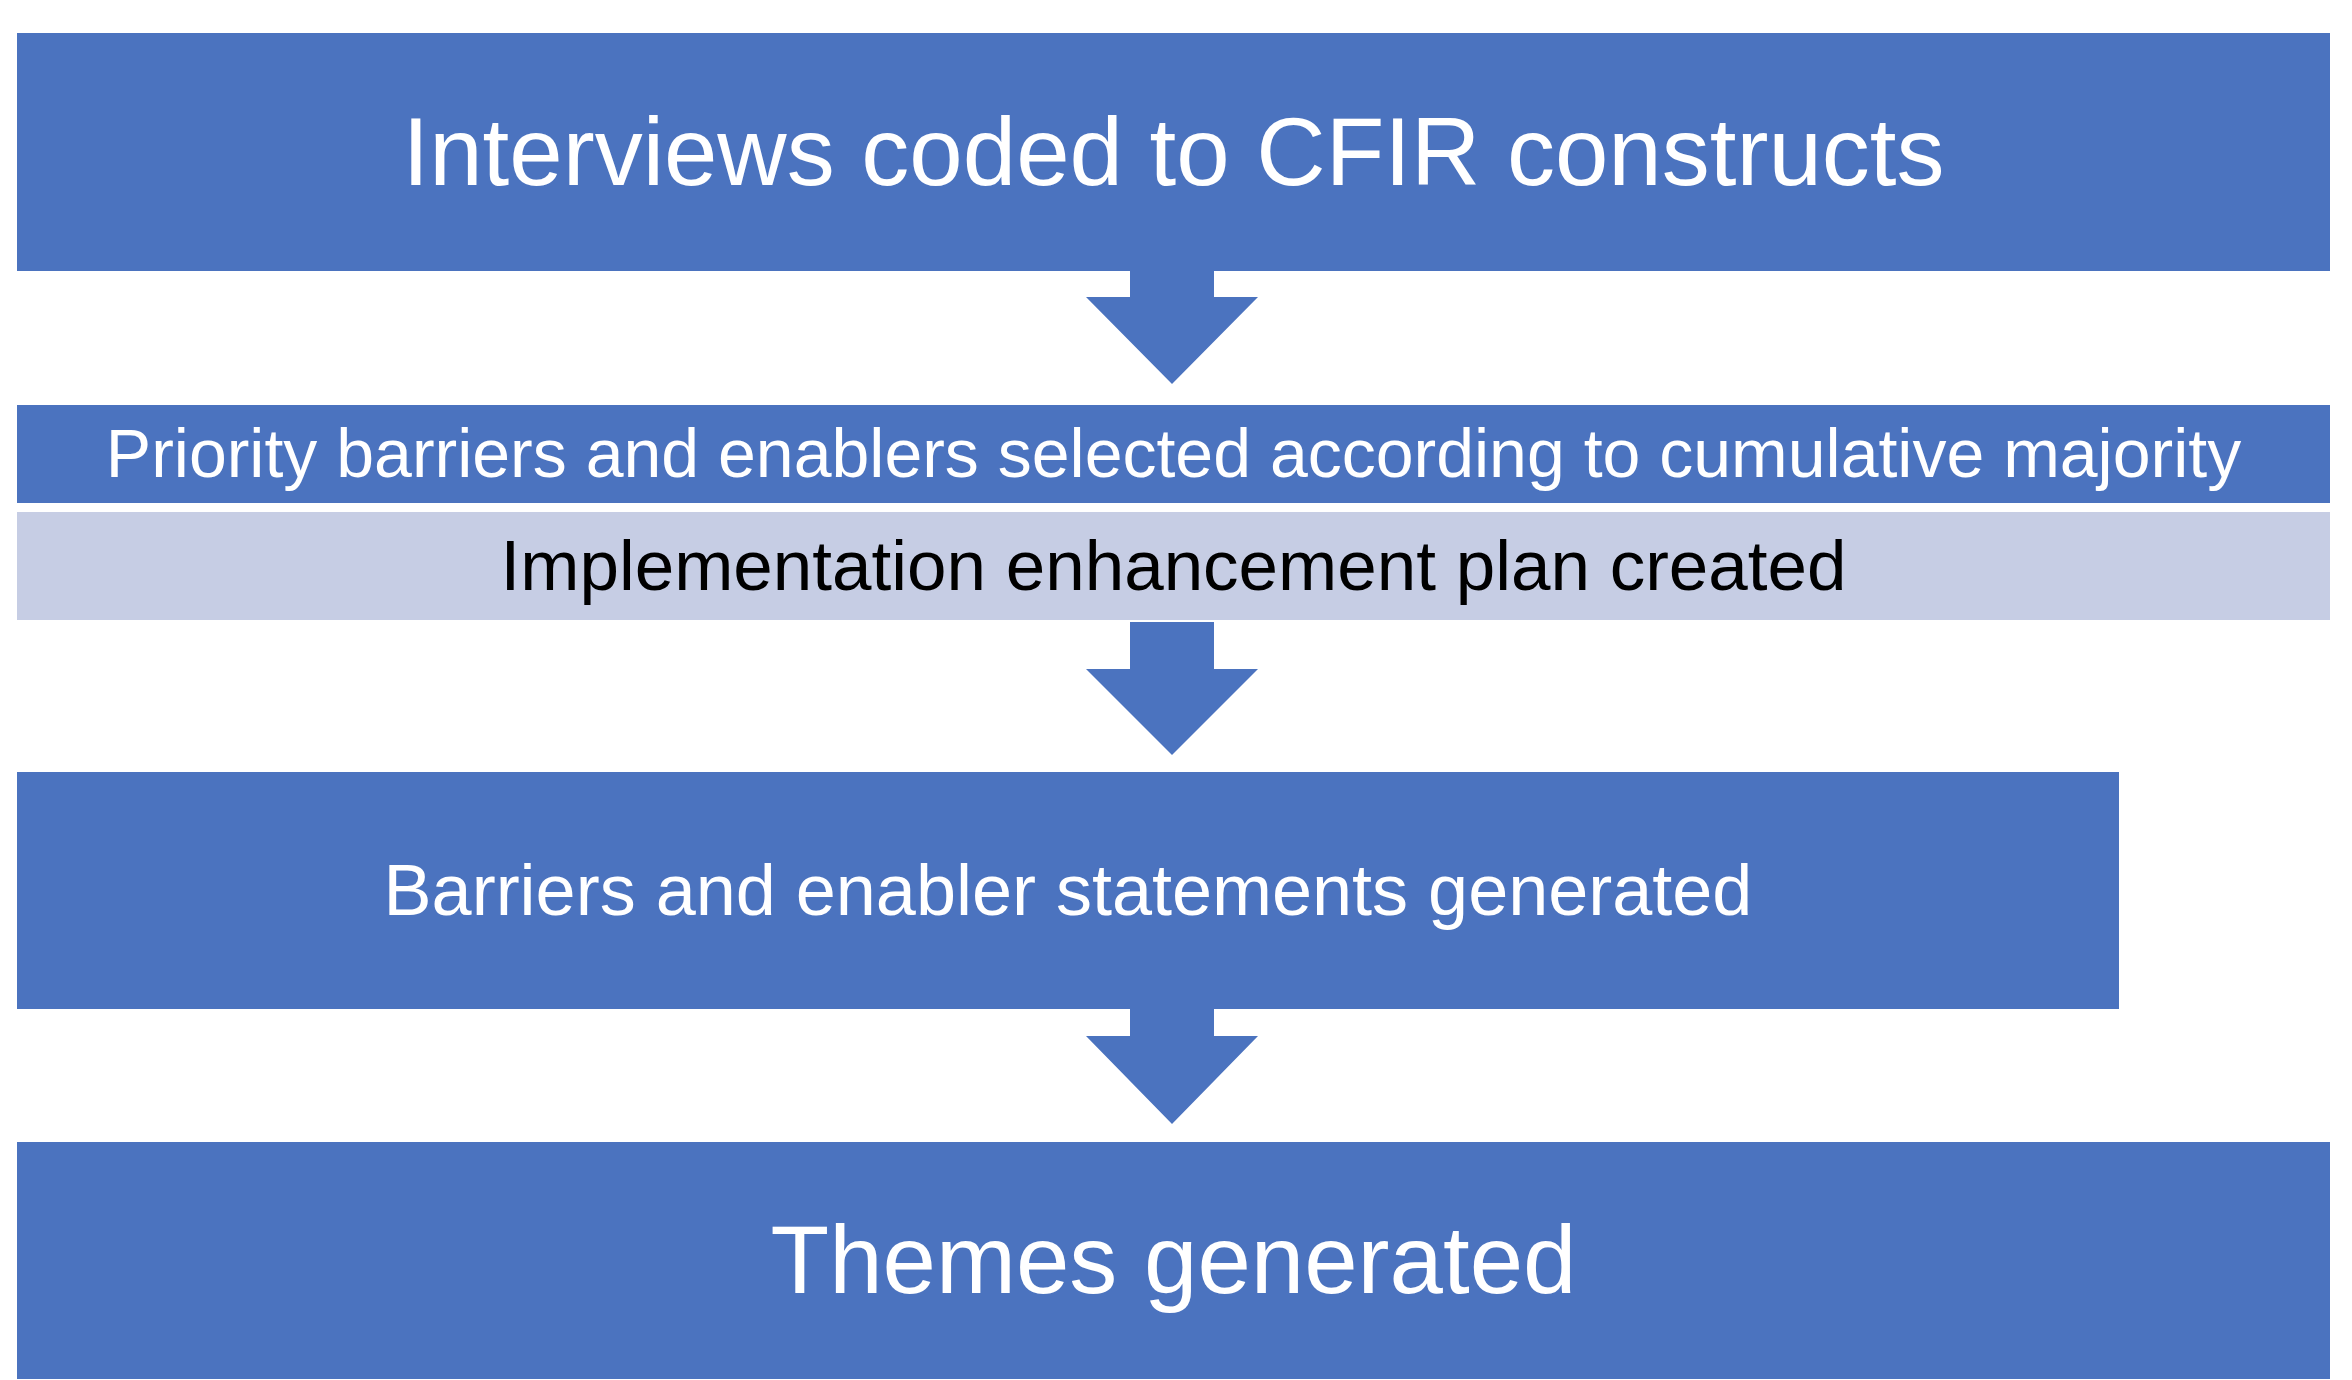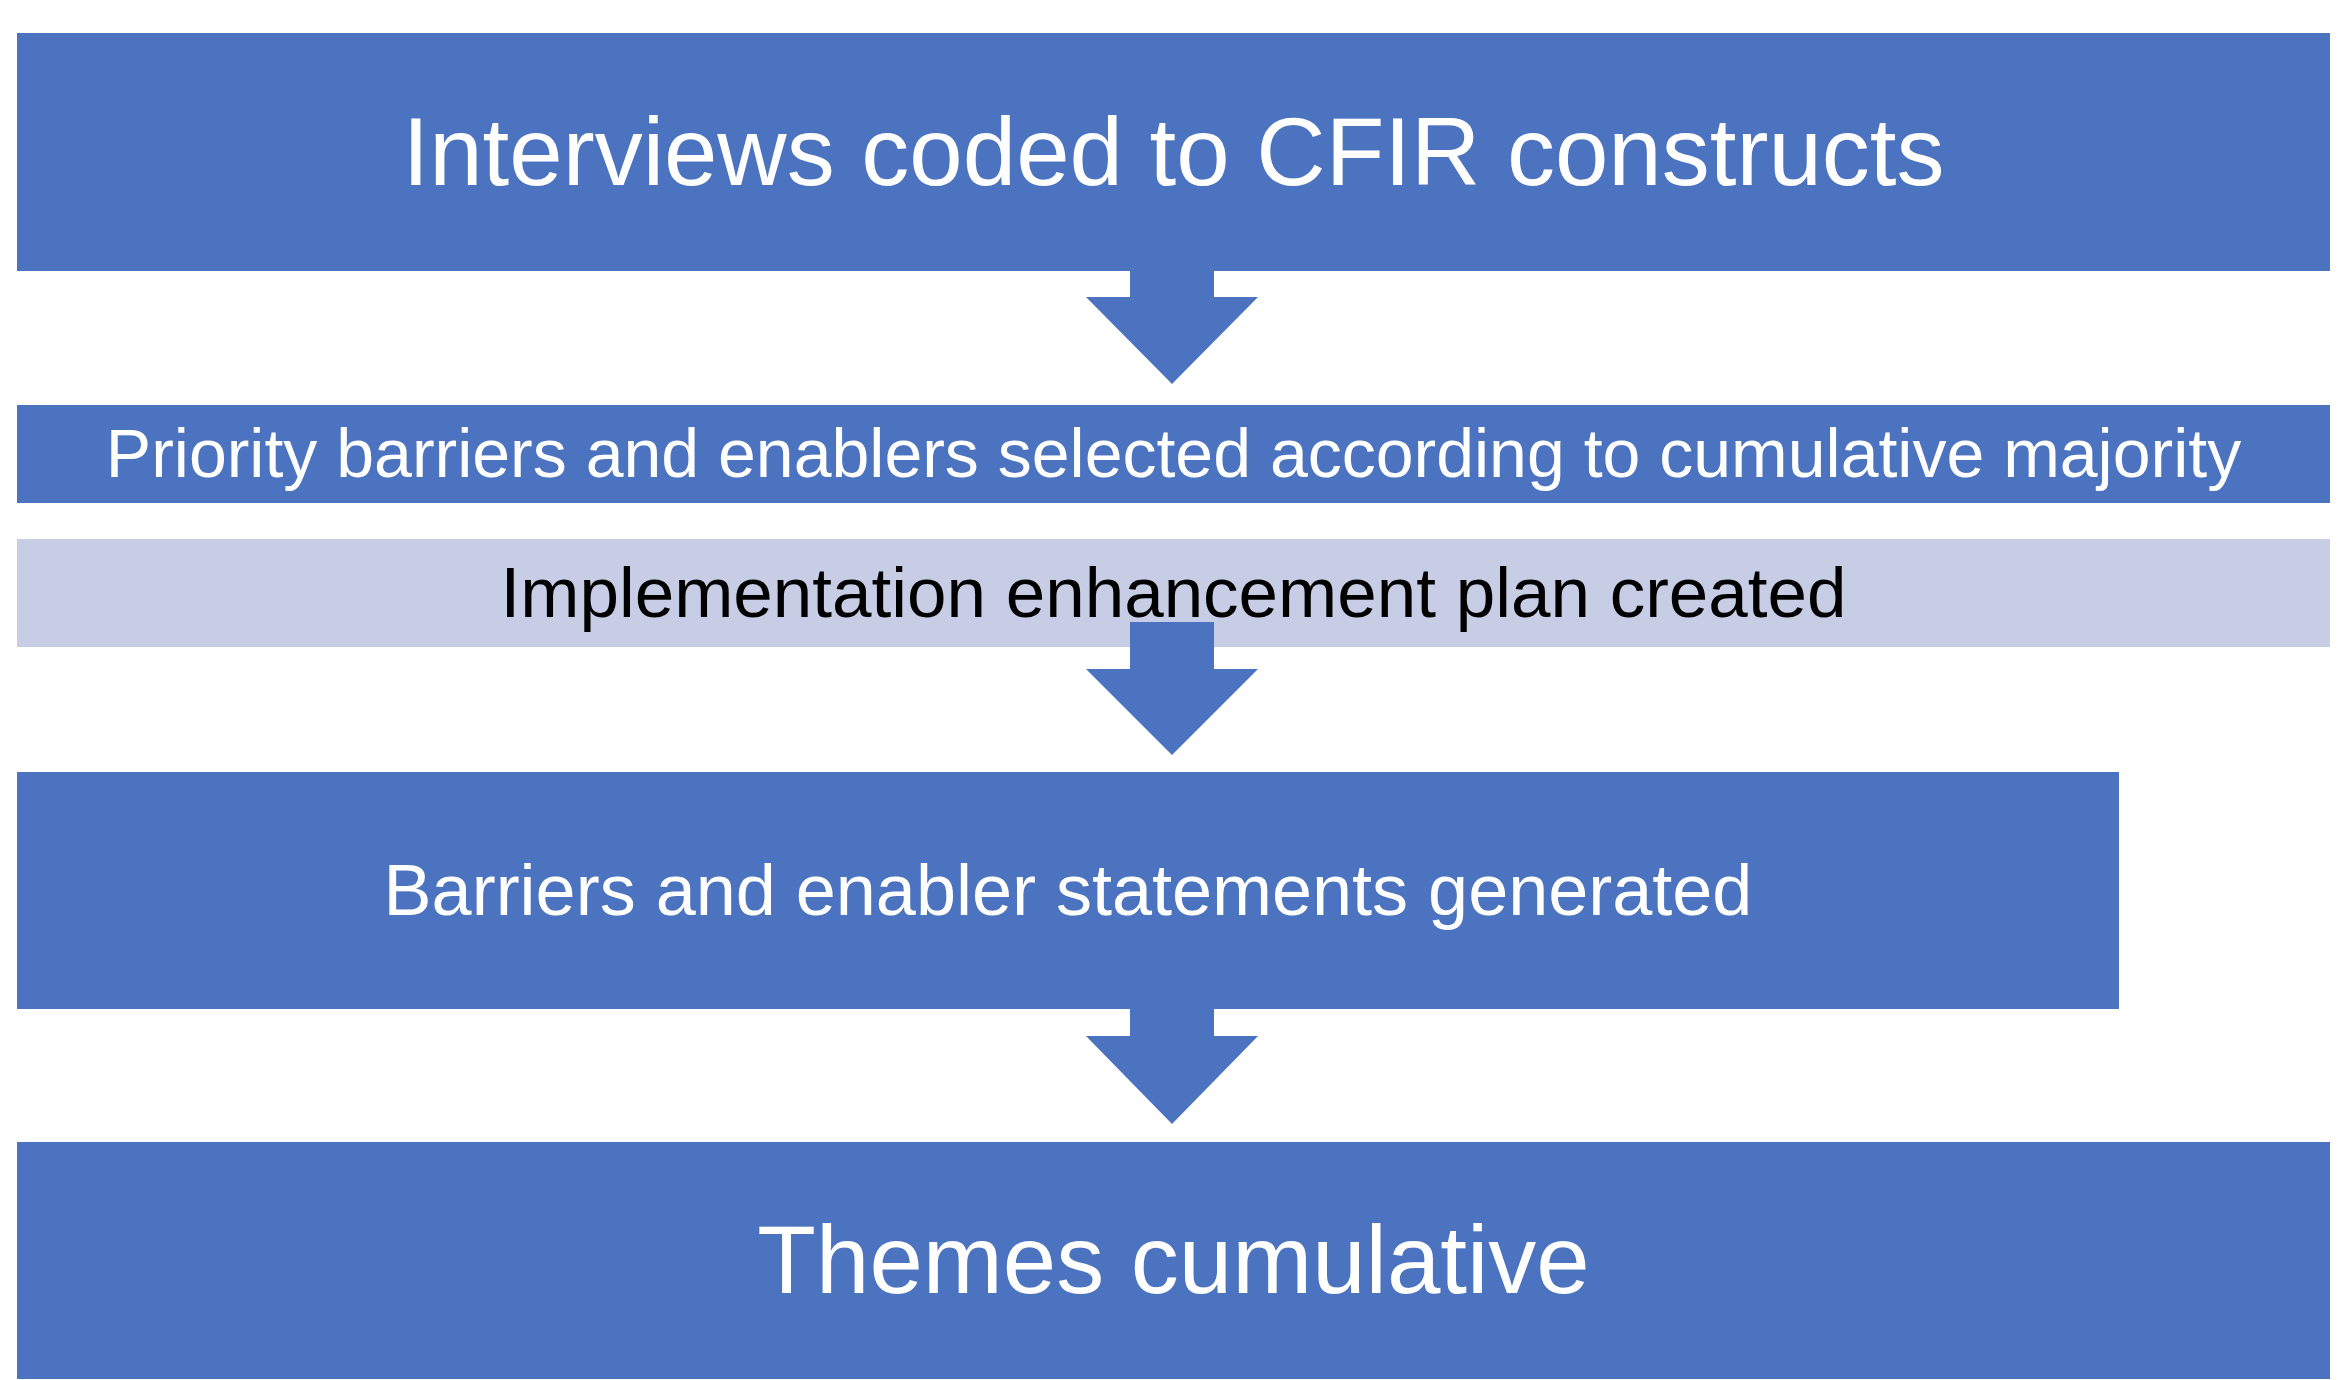--- a/index.html
+++ b/index.html
@@ -31,21 +31,20 @@
 
   .box-blue {
     background: #4b73bf;
     color: #ffffff;
     margin-top: 20px;
   }
 
   .box-lavender {
     background: #c6cde4;
     color: #000000;
-    margin-top: 27px;
   }
 
   
   #box-interviews {
     left: 17px;
     top: 13px;
     width: 2313px;
     height: 238px;
     font-size: 96px;
   }
@@ -136,16 +135,16 @@
     <span>Barriers and enabler statements generated</span>
   </div>
 
   <div class="flow-arrow" id="arrow-3">
     <svg viewBox="0 0 172 136" preserveAspectRatio="none">
       <polygon points="44,0 128,0 128,48 172,48 86,136 0,48 44,48" fill="#4b73bf"></polygon>
     </svg>
   </div>
 
   <div class="flow-box box-blue" id="box-themes">
-    <span>Themes cumulative</span>
+    <span>Themes generated</span>
   </div>
 
 </div>
 
 </body></html>

